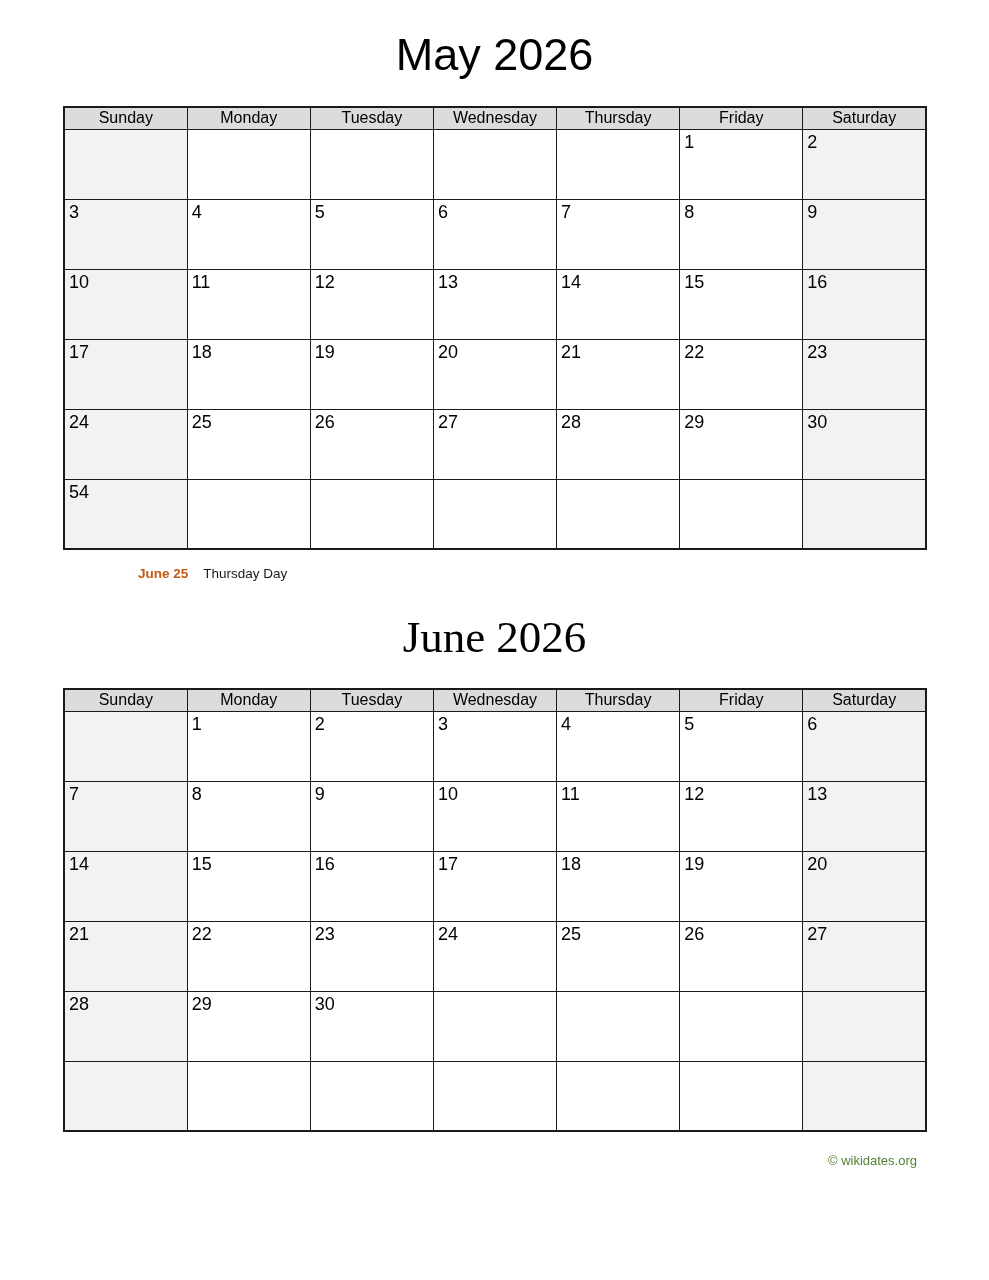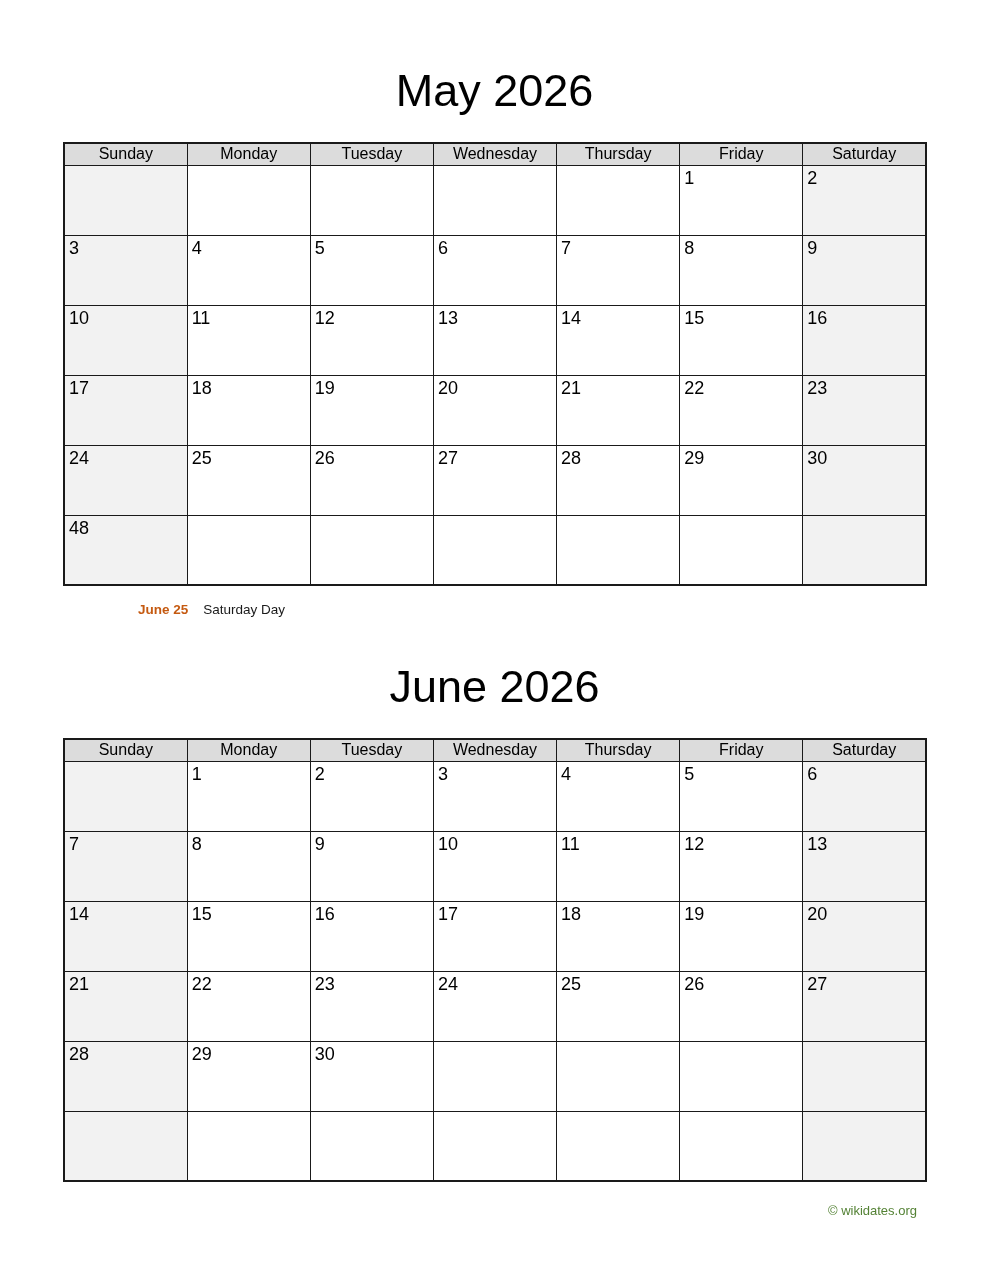--- a/index.html
+++ b/index.html
@@ -13,22 +13,22 @@
     position: relative;
   }
   h1.month-title {
     margin: 0;
     text-align: center;
     font-size: 45px;
     line-height: 46px;
     font-weight: normal;
     color: #000000;
   }
-  .month-may h1.month-title { margin-top: 68px; }
-  .month-june h1.month-title { margin-top: 46px; }
+  .month-may h1.month-title { margin-top: 32px; }
+  .month-june h1.month-title { margin-top: 32px; font-family: Liberation Serif, serif; }
   table.calendar {
     border-collapse: collapse;
     table-layout: fixed;
     width: 864px;
     margin: 28px 0 0 63px;
     border: 2px solid #1a1a1a;
   }
   table.calendar th {
     height: 22px;
     background: #dcdcdc;
@@ -136,32 +136,32 @@
           <tr>
             <td class="weekend"><span>24</span></td>
             <td><span>25</span></td>
             <td><span>26</span></td>
             <td><span>27</span></td>
             <td><span>28</span></td>
             <td><span>29</span></td>
             <td class="weekend"><span>30</span></td>
           </tr>
           <tr>
-            <td class="weekend"><span>48</span></td>
+            <td class="weekend"><span>54</span></td>
             <td></td>
             <td></td>
             <td></td>
             <td></td>
             <td></td>
             <td class="weekend"></td>
           </tr>
         </tbody>
     </table>
     <div class="holiday-note">
-      <span class="note-date">June 25</span><span class="note-name">Saturday Day</span>
+      <span class="note-date">June 25</span><span class="note-name">Thursday Day</span>
     </div>
   </section>
 
   <section class="month month-june">
     <h1 class="month-title">June 2026</h1>
     <table class="calendar">
       <thead>
         <tr>
           <th>Sunday</th>
           <th>Monday</th>

